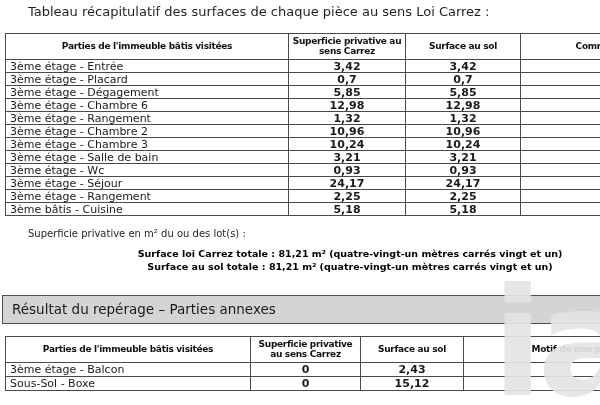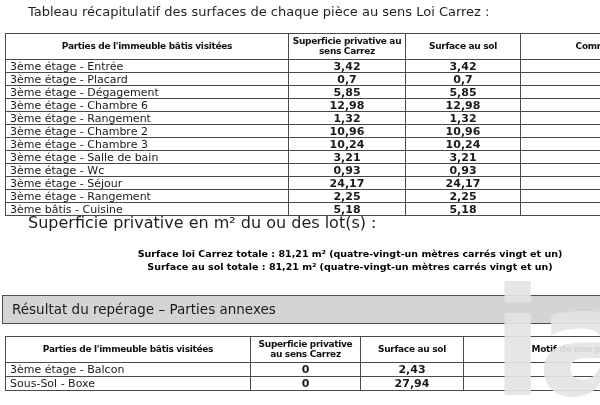--- a/index.html
+++ b/index.html
@@ -38,22 +38,22 @@
 
   table.t1{left:5px;top:33px;width:695px;}
   table.t1 thead tr{height:24px;}
   table.t1 tbody tr{height:13px;}
 
   table.t2{left:5px;top:336px;width:735px;}
   table.t2 thead tr{height:25px;}
   table.t2 tbody tr{height:14px;}
 
   .note{
-    position:absolute;left:28px;top:213px;
-    font-size:16px;color:#1f1f1f;white-space:nowrap;
+    position:absolute;left:28px;top:228px;
+    font-size:10px;color:#1f1f1f;white-space:nowrap;
   }
   .totals{
     position:absolute;left:0;top:247px;width:700px;
     text-align:center;font-weight:bold;font-size:9.5px;line-height:13px;
     color:#000;
   }
   .section-bar{
     position:absolute;left:2px;top:295px;width:736px;height:27px;
     background:#d4d4d4;border:1px solid #4f4f4f;
     line-height:27px;padding-left:9px;box-sizing:content-box;
@@ -193,21 +193,21 @@
     <tbody>
         <tr>
           <td class="col0">3ème étage - Balcon</td>
           <td class="col1">0</td>
           <td class="col2">2,43</td>
           <td class="col3"></td>
         </tr>
         <tr>
           <td class="col0">Sous-Sol - Boxe</td>
           <td class="col1">0</td>
-          <td class="col2">27,94</td>
+          <td class="col2">15,12</td>
           <td class="col3"></td>
         </tr>
       </tbody>
   </table>
 
   <div class="watermark">iad</div>
 
 </div>
 
 </body></html>

